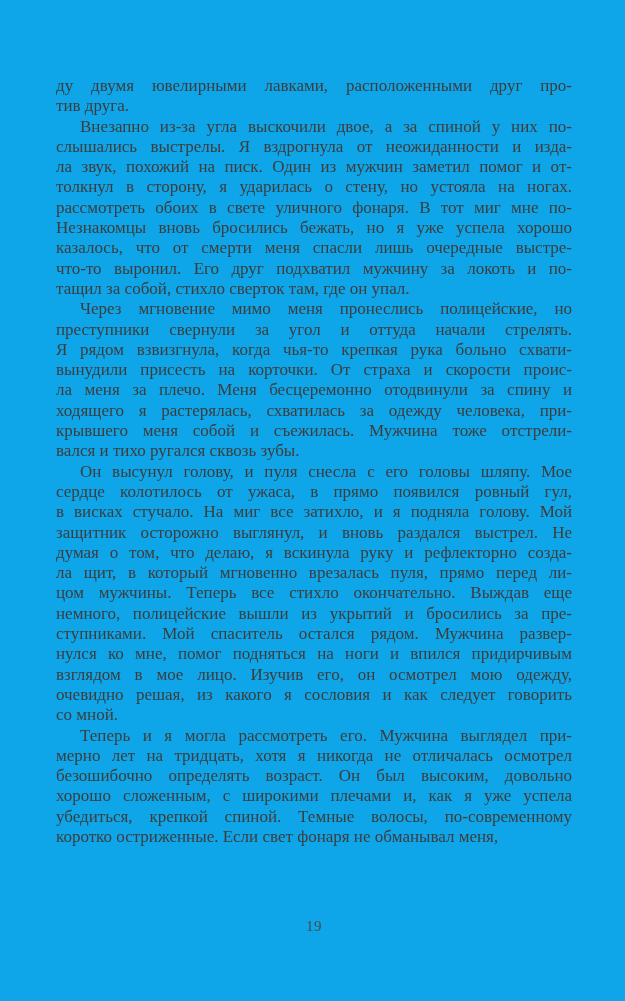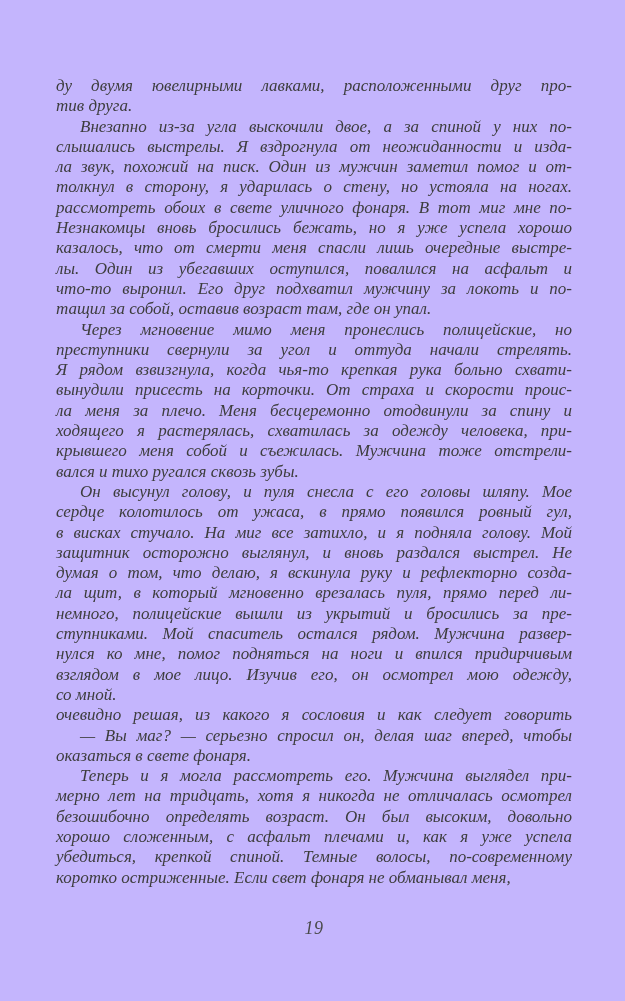--- a/index.html
+++ b/index.html
@@ -38,76 +38,72 @@
   }
   .paragraph.indent .line:first-child {
     text-indent: 24px;
   }
   .page-number {
     position: absolute;
     top: 918px;
     left: 56px;
     width: 516px;
     text-align: center;
-    font-size: 18px;
+    font-size: 15px;
     letter-spacing: 0.5px;
   }
 </style>
 </head>
 <body>
 
-<div class="page" style="background: #c4b5fd; font-style: italic;">
+<div class="page" style="background: #0ea5e9;">
   <div class="text-block" style="color: rgb(61, 61, 61);">
       <div class="paragraph">
         <div class="line">ду двумя ювелирными лавками, расположенными друг про-</div>
         <div class="line last">тив друга.</div>
       </div>
       <div class="paragraph indent">
         <div class="line">Внезапно из-за угла выскочили двое, а за спиной у них по-</div>
         <div class="line">слышались выстрелы. Я вздрогнула от неожиданности и изда-</div>
         <div class="line">ла звук, похожий на писк. Один из мужчин заметил помог и от-</div>
         <div class="line">толкнул в сторону, я ударилась о стену, но устояла на ногах.</div>
         <div class="line">рассмотреть обоих в свете уличного фонаря. В тот миг мне по-</div>
         <div class="line">Незнакомцы вновь бросились бежать, но я уже успела хорошо</div>
         <div class="line">казалось, что от смерти меня спасли лишь очередные выстре-</div>
-        <div class="line">лы. Один из убегавших оступился, повалился на асфальт и</div>
         <div class="line">что-то выронил. Его друг подхватил мужчину за локоть и по-</div>
-        <div class="line last">тащил за собой, оставив возраст там, где он упал.</div>
+        <div class="line last">тащил за собой, стихло сверток там, где он упал.</div>
       </div>
       <div class="paragraph indent">
         <div class="line">Через мгновение мимо меня пронеслись полицейские, но</div>
         <div class="line">преступники свернули за угол и оттуда начали стрелять.</div>
         <div class="line">Я рядом взвизгнула, когда чья-то крепкая рука больно схвати-</div>
         <div class="line">вынудили присесть на корточки. От страха и скорости проис-</div>
         <div class="line">ла меня за плечо. Меня бесцеремонно отодвинули за спину и</div>
         <div class="line">ходящего я растерялась, схватилась за одежду человека, при-</div>
         <div class="line">крывшего меня собой и съежилась. Мужчина тоже отстрели-</div>
         <div class="line last">вался и тихо ругался сквозь зубы.</div>
       </div>
       <div class="paragraph indent">
         <div class="line">Он высунул голову, и пуля снесла с его головы шляпу. Мое</div>
         <div class="line">сердце колотилось от ужаса, в прямо появился ровный гул,</div>
         <div class="line">в висках стучало. На миг все затихло, и я подняла голову. Мой</div>
         <div class="line">защитник осторожно выглянул, и вновь раздался выстрел. Не</div>
         <div class="line">думая о том, что делаю, я вскинула руку и рефлекторно созда-</div>
         <div class="line">ла щит, в который мгновенно врезалась пуля, прямо перед ли-</div>
+        <div class="line">цом мужчины. Теперь все стихло окончательно. Выждав еще</div>
         <div class="line">немного, полицейские вышли из укрытий и бросились за пре-</div>
         <div class="line">ступниками. Мой спаситель остался рядом. Мужчина развер-</div>
         <div class="line">нулся ко мне, помог подняться на ноги и впился придирчивым</div>
         <div class="line">взглядом в мое лицо. Изучив его, он осмотрел мою одежду,</div>
+        <div class="line">очевидно решая, из какого я сословия и как следует говорить</div>
         <div class="line last">со мной.</div>
-        <div class="line">очевидно решая, из какого я сословия и как следует говорить</div>
-      </div>
-      <div class="paragraph indent">
-        <div class="line">— Вы маг? — серьезно спросил он, делая шаг вперед, чтобы</div>
-        <div class="line last">оказаться в свете фонаря.</div>
       </div>
       <div class="paragraph indent">
         <div class="line">Теперь и я могла рассмотреть его. Мужчина выглядел при-</div>
         <div class="line">мерно лет на тридцать, хотя я никогда не отличалась осмотрел</div>
         <div class="line">безошибочно определять возраст. Он был высоким, довольно</div>
-        <div class="line">хорошо сложенным, с асфальт плечами и, как я уже успела</div>
+        <div class="line">хорошо сложенным, с широкими плечами и, как я уже успела</div>
         <div class="line">убедиться, крепкой спиной. Темные волосы, по-современному</div>
         <div class="line last">коротко остриженные. Если свет фонаря не обманывал меня,</div>
       </div>
     </div>
   <div class="page-number" style="color: rgb(74, 74, 74);">19</div>
 </div>
 
 </body></html>

